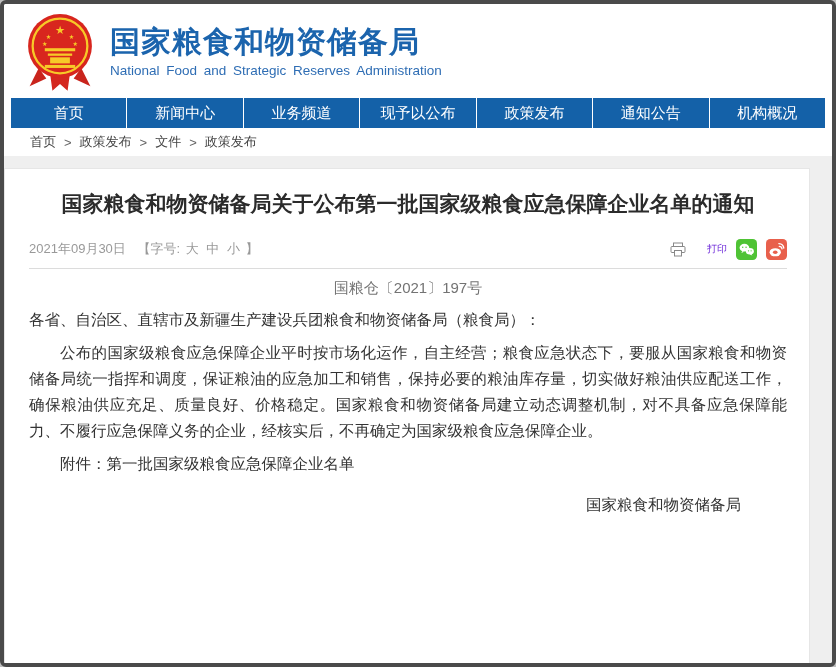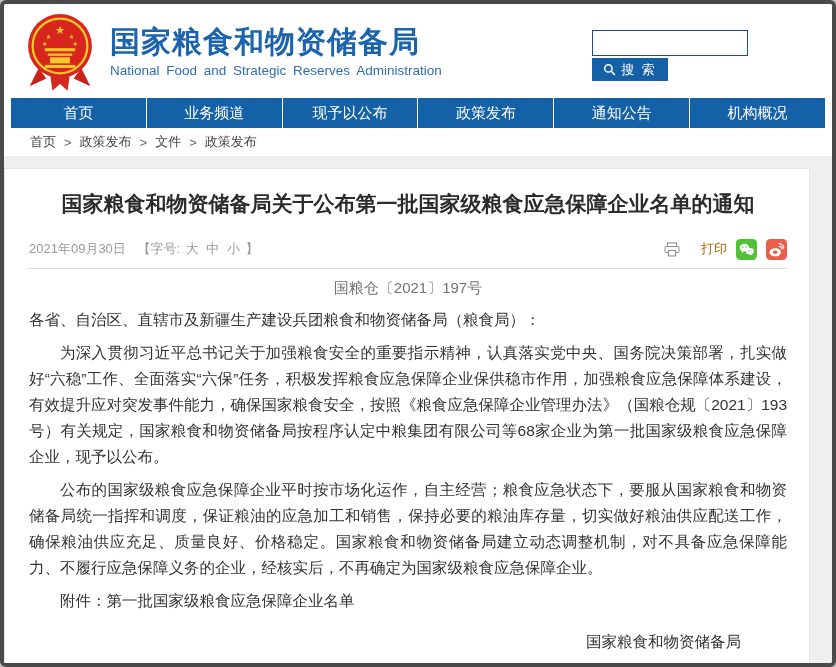--- a/index.html
+++ b/index.html
@@ -127,21 +127,21 @@
     height: 24px;
     margin-bottom: 7px;
   }
   .meta-left { font-size: 13px; color: #999; }
   .meta-left .fs { margin-left: 8px; }
   .meta-left a { color: #999; text-decoration: none; margin: 0 2px; cursor: pointer; }
   .meta-right { display: flex; align-items: center; gap: 9px; }
   .print-btn {
     background: none; border: none;
     display: flex; align-items: center; gap: 21px;
-    font-size: 13px; color: #a16207; cursor: pointer;
+    font-size: 10px; color: #6d28d9; cursor: pointer;
   }
   .share { display: inline-flex; cursor: pointer; }
   .divider { border-bottom: 1px solid #dcdcdc; margin-bottom: 6px; }
   .doc-number {
     text-align: center;
     font-size: 15px;
     color: #737373;
     line-height: 26px;
     margin: 4px 0 6px;
   }
@@ -185,36 +185,25 @@
         <rect x="30" y="50" width="40" height="4" fill="#f7c928"></rect>
         <rect x="34" y="57" width="32" height="3" fill="#f7c928"></rect>
         <rect x="37" y="62" width="26" height="8" fill="#f7c928"></rect>
         <rect x="30" y="72" width="40" height="4" fill="#f7c928"></rect>
       </svg>
     </div>
     <div class="brand">
       <div class="brand-cn">国家粮食和物资储备局</div>
       <div class="brand-en">National Food and Strategic Reserves Administration</div>
     </div>
-    <div class="search">
-      <input class="search-input" type="text" value="" style="">
-      <button class="search-btn">
-        <span style="display:inline-flex;">
-          <svg width="13" height="13" viewBox="0 0 14 14">
-            <circle cx="5.8" cy="5.8" r="4" fill="none" stroke="#ffffff" stroke-width="1.6"></circle>
-            <line x1="8.8" y1="8.8" x2="12.8" y2="12.8" stroke="#ffffff" stroke-width="1.6"></line>
-          </svg>
-        </span>
-        <span>搜 索</span>
-      </button>
-    </div>
   </header>
 
   <nav class="nav">
     <a class="nav-item">首页</a>
+    <a class="nav-item">新闻中心</a>
     <a class="nav-item">业务频道</a>
     <a class="nav-item">现予以公布</a>
     <a class="nav-item">政策发布</a>
     <a class="nav-item">通知公告</a>
     <a class="nav-item">机构概况</a>
   </nav>
 
   <div class="breadcrumb">
     <a>首页</a>
     <span class="sep">&gt;</span>
@@ -276,21 +265,20 @@
           </a>
         </div>
       </div>
 
       <div class="divider"></div>
 
       <p class="doc-number">国粮仓〔2021〕197号</p>
 
       <p class="addressee">各省、自治区、直辖市及新疆生产建设兵团粮食和物资储备局（粮食局）：</p>
 
-      <p class="para">为深入贯彻习近平总书记关于加强粮食安全的重要指示精神，认真落实党中央、国务院决策部署，扎实做好“六稳”工作、全面落实“六保”任务，积极发挥粮食应急保障企业保供稳市作用，加强粮食应急保障体系建设，有效提升应对突发事件能力，确保国家粮食安全，按照《粮食应急保障企业管理办法》（国粮仓规〔2021〕193号）有关规定，国家粮食和物资储备局按程序认定中粮集团有限公司等68家企业为第一批国家级粮食应急保障企业，现予以公布。</p>
 
       <p class="para">公布的国家级粮食应急保障企业平时按市场化运作，自主经营；粮食应急状态下，要服从国家粮食和物资储备局统一指挥和调度，保证粮油的应急加工和销售，保持必要的粮油库存量，切实做好粮油供应配送工作，确保粮油供应充足、质量良好、价格稳定。国家粮食和物资储备局建立动态调整机制，对不具备应急保障能力、不履行应急保障义务的企业，经核实后，不再确定为国家级粮食应急保障企业。</p>
 
       <p class="para attachment">附件：第一批国家级粮食应急保障企业名单</p>
 
       <div class="signature">
         <div>国家粮食和物资储备局</div>
 
       </div>
 

